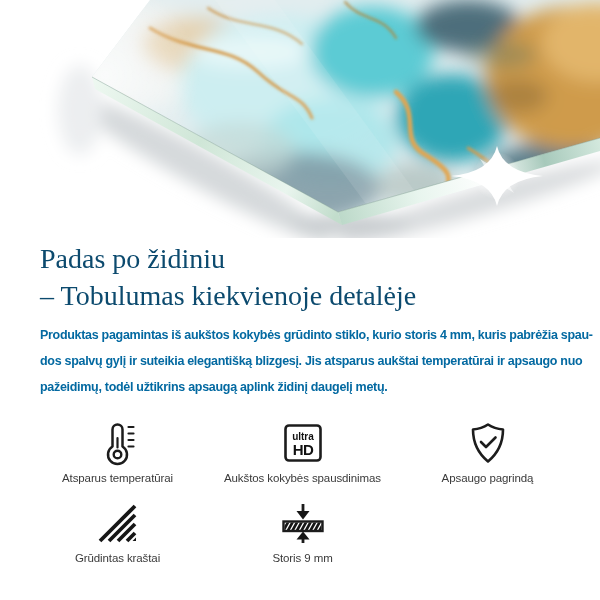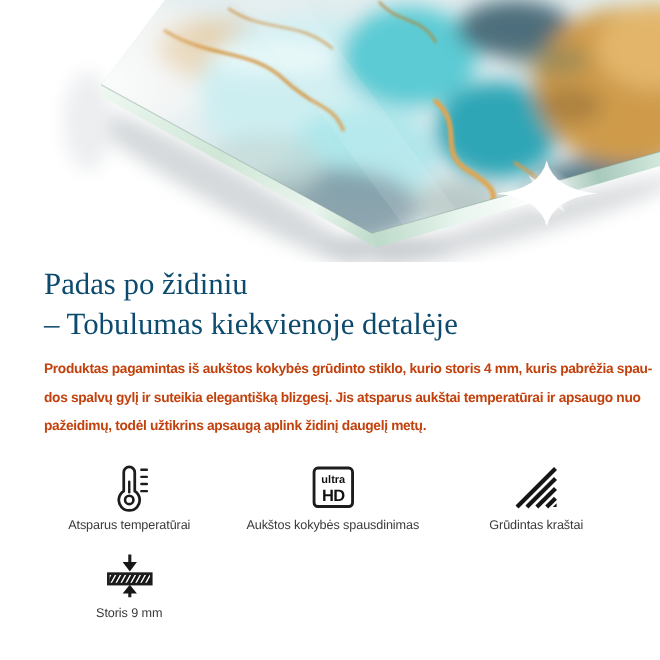--- a/index.html
+++ b/index.html
@@ -17,21 +17,21 @@
     color:#0c4a6e;
     margin:2px 0 8px 40px;
   }
   .page-title span{display:block;}
   .product-description{
     margin:0 0 0 40px;
     font-size:12.5px;
     line-height:26px;
     font-weight:600;
     letter-spacing:-0.3px;
-    color:#c2410c;
+    color:#0369a1;
   }
   .product-description div{white-space:nowrap;}
   .features{
     display:grid;
     grid-template-columns:repeat(3,1fr);
     row-gap:16px;
     margin:20px 20px 0 25px;
   }
   .feature{display:flex;flex-direction:column;align-items:center;text-align:center;}
   .feature .icn{height:46px;margin-bottom:6px;display:flex;align-items:flex-end;justify-content:center;}
@@ -160,20 +160,29 @@
     <span class="icn">
       <svg width="46" height="46" viewBox="0 0 46 46" class="ico">
         <rect x="5.5" y="5.5" width="35" height="35" rx="3.5" stroke-width="2.6"></rect>
         <text x="23" y="19.5" text-anchor="middle" font-family="Liberation Sans, sans-serif" font-size="10" font-weight="700" fill="#111" stroke="none">ultra</text>
         <text x="23" y="35" text-anchor="middle" font-family="Liberation Sans, sans-serif" font-size="15" font-weight="700" letter-spacing="-0.5" fill="#111" stroke="none">HD</text>
       </svg>
     </span>
     <span class="lbl">Aukštos kokybės spausdinimas</span>
   </div>
 
+  <div class="feature">
+    <span class="icn">
+      <svg width="46" height="46" viewBox="0 0 46 46" class="ico">
+        <path d="M23,4.5 C27.5,7.5 32.5,9 38,9.5 C38,21 35,31.5 23,41.5 C11,31.5 8,21 8,9.5 C13.5,9 18.5,7.5 23,4.5 Z" stroke-width="2.6" stroke-linejoin="round"></path>
+        <path d="M16,22 L21,27 L30.5,17.5" stroke-width="2.6" stroke-linecap="round" stroke-linejoin="round"></path>
+      </svg>
+    </span>
+    <span class="lbl">Apsaugo pagrindą</span>
+  </div>
 
 
   <div class="feature">
     <span class="icn">
       <svg width="46" height="46" viewBox="0 0 46 46" class="ico">
         <g stroke="#161616" stroke-width="3.8">
           <path d="M5,41 L40,6"></path>
           <path d="M14,41 L40,15"></path>
           <path d="M23,41 L40,24"></path>
           <path d="M32,41 L40,33"></path>

